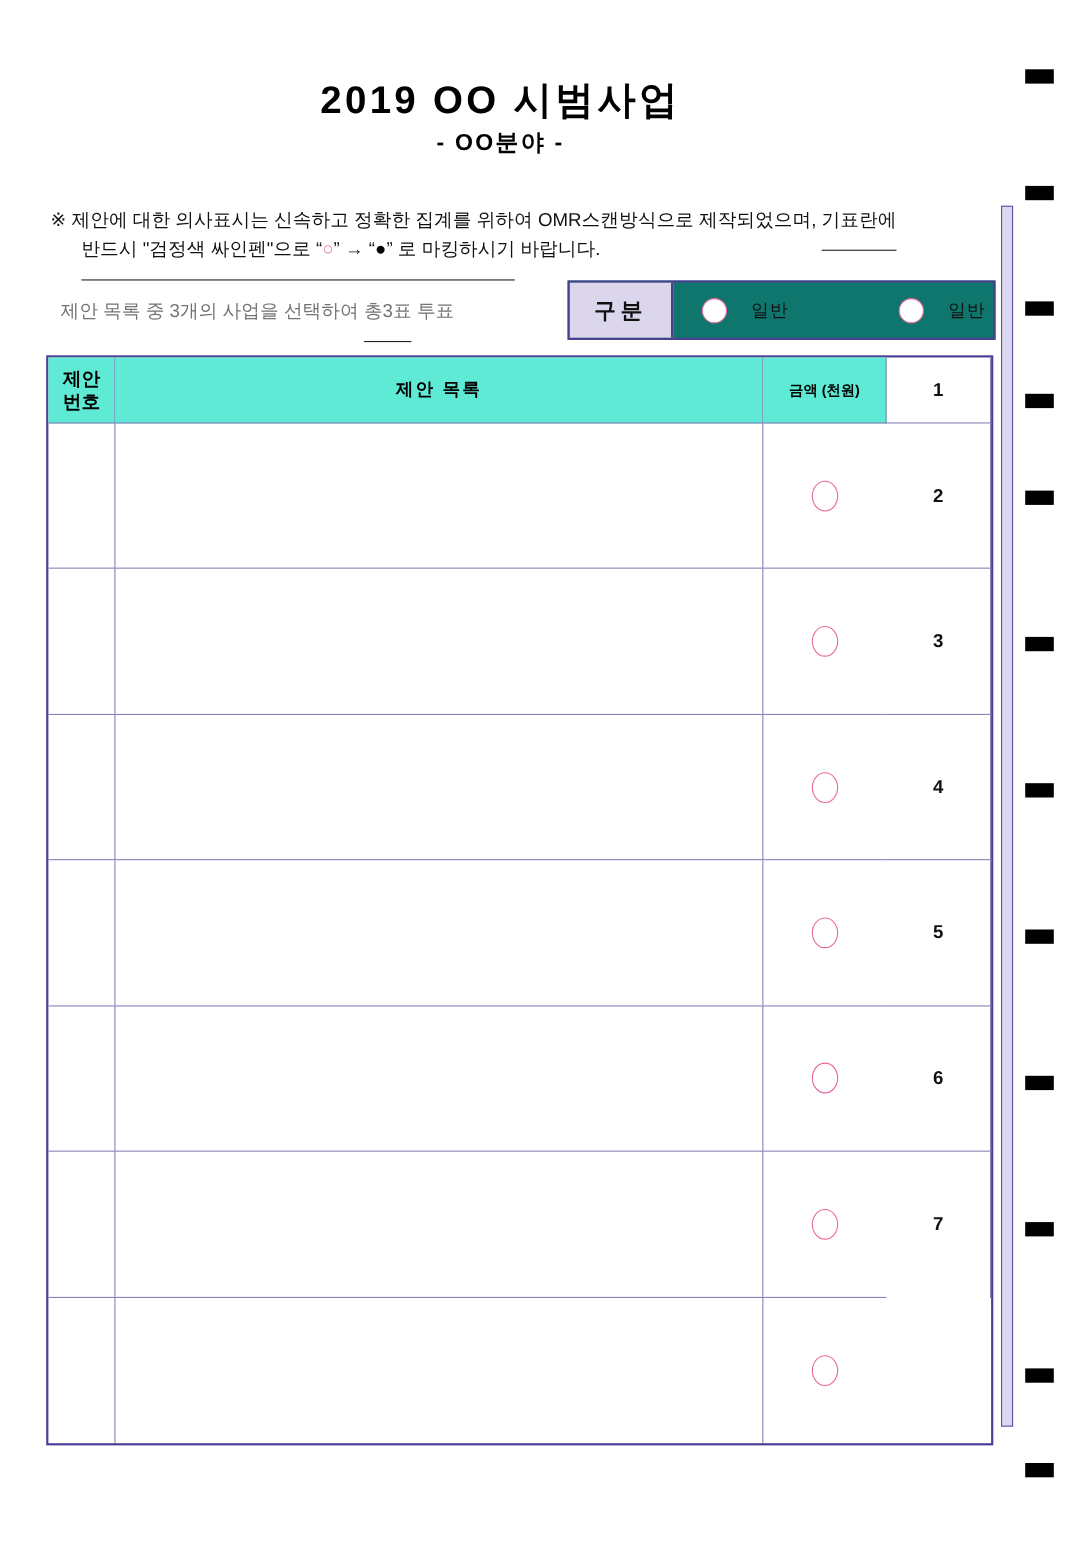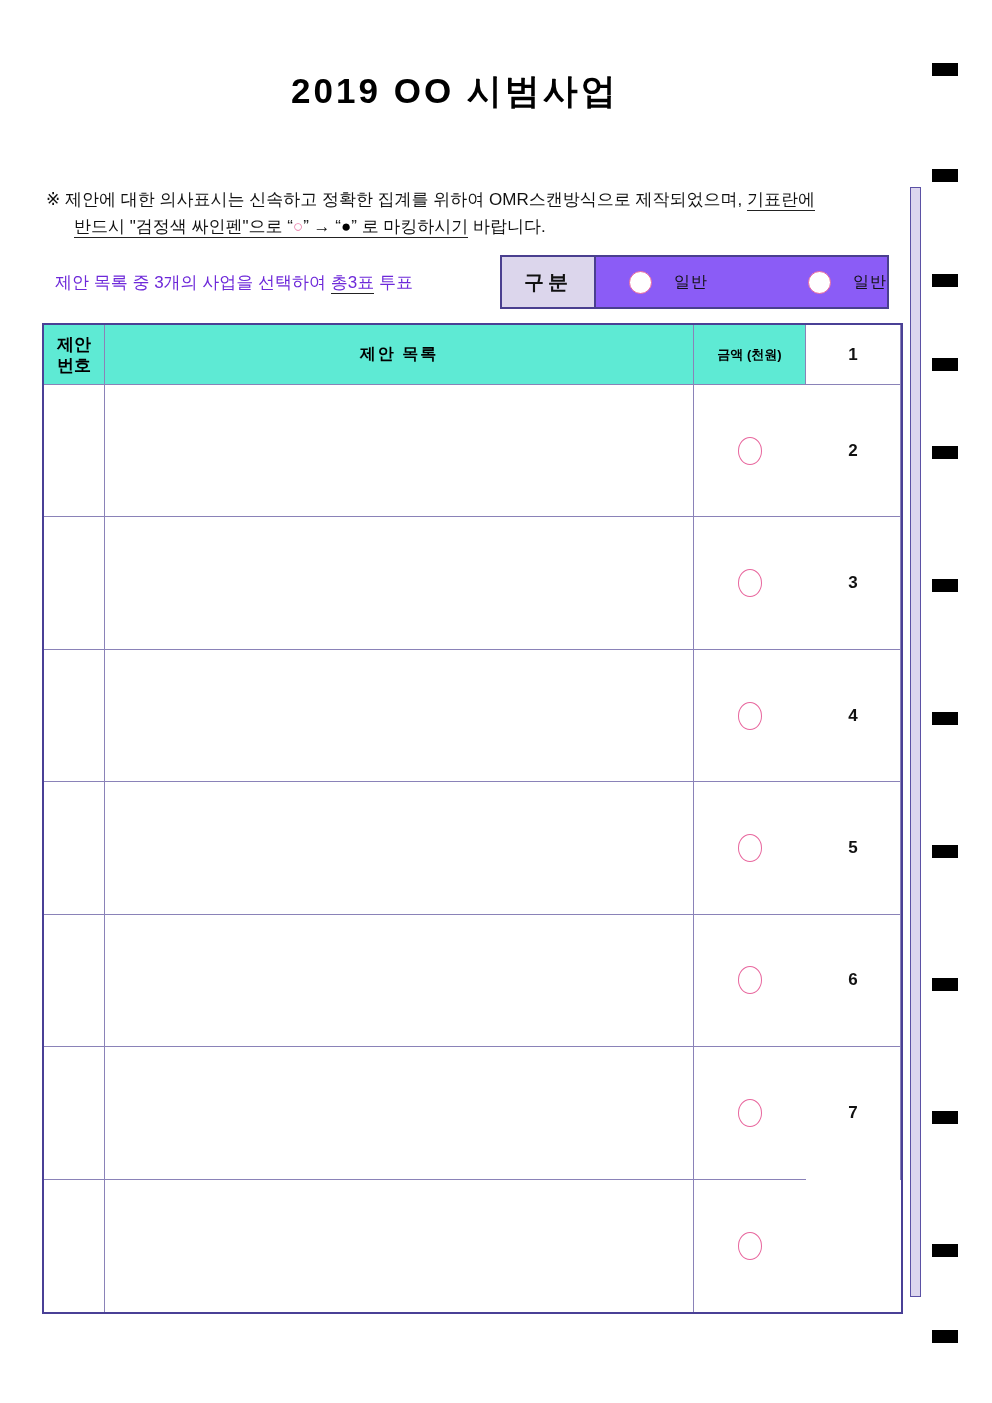--- a/index.html
+++ b/index.html
@@ -8,34 +8,34 @@
 
   
   .title{position:absolute;left:0;top:68px;width:910px;text-align:center;
          font-size:35px;font-weight:bold;letter-spacing:3px;color:#000;}
   .subtitle{position:absolute;left:0;top:115px;width:910px;text-align:center;
          font-size:21px;font-weight:bold;letter-spacing:2px;color:#000;}
 
   
   .notice{position:absolute;left:46px;top:186px;width:862px;font-size:17px;line-height:27px;color:#111;}
   .notice .row2{padding-left:28px;}
-  .u{border-bottom:1.5px solid #222;padding-bottom:1px;}
+  .u{border-bottom:1.5px solid #222;padding-bottom:18px;}
   .pink-circle-glyph{color:#e87ba8;font-size:17px;}
   .black-circle-glyph{color:#000;font-size:17px;}
 
   
-  .instruction{position:absolute;left:55px;top:272px;font-size:17px;line-height:22px;color:#6d28d9;}
+  .instruction{position:absolute;left:55px;top:272px;font-size:17px;line-height:22px;color:#737373;}
 
   
-  .cat-box{position:absolute;left:500px;top:255px;width:389px;height:54px;
-           border:2px solid #4a3f8f;box-sizing:border-box;display:flex;background:#8b5cf6;}
+  .cat-box{position:absolute;left:516px;top:255px;width:389px;height:54px;
+           border:2px solid #4a3f8f;box-sizing:border-box;display:flex;background:#0f766e;}
   .cat-label{width:92px;background:#dcd6ec;border-right:2px solid #4a3f8f;
              display:flex;align-items:center;justify-content:center;
              font-size:20px;font-weight:bold;letter-spacing:4px;}
-  .cat-options{flex:1;display:flex;align-items:center;justify-content:flex-end;}
+  .cat-options{flex:1;display:flex;align-items:center;}
   .cat-option{display:flex;align-items:center;margin-left:26px;}
   .cat-option .bubble{width:23px;height:23px;border:1.5px solid #e8679e;border-radius:50%;
                       box-sizing:border-box;background:#fff;}
   .cat-option .opt-label{margin-left:22px;font-size:16px;letter-spacing:1px;}
   .cat-option + .cat-option{margin-left:100px;}
 
   
   .vote-table{position:absolute;left:42px;top:323px;width:861px;height:991px;
               border:2px solid #4a4096;box-sizing:border-box;
               display:grid;grid-template-columns:61px 1fr 112px 95px;
@@ -56,20 +56,21 @@
   .side-bar{position:absolute;left:910px;top:187px;width:11px;height:1110px;
             background:#dcd6ee;border:1.5px solid #5b51a5;box-sizing:border-box;}
   .tmark{position:absolute;left:932px;width:26px;height:13px;background:#000;}
 </style>
 </head>
 <body>
 
 <div class="page">
 
   <div class="title">2019 OO 시범사업</div>
+  <div class="subtitle">- OO분야 -</div>
 
   <div class="notice">
     <div class="row1">
       <span>※</span>
       <span>제안에 대한 의사표시는 신속하고 정확한 집계를 위하여 OMR스캔방식으로 제작되었으며, </span><span class="u">기표란에</span>
     </div>
     <div class="row2">
       <span class="u"><span>반드시 "검정색 싸인펜"으로 “</span><span class="pink-circle-glyph">○</span><span>” → “</span><span class="black-circle-glyph">●</span><span>” 로 마킹하시기</span></span><span> 바랍니다.</span>
     </div>
   </div>

